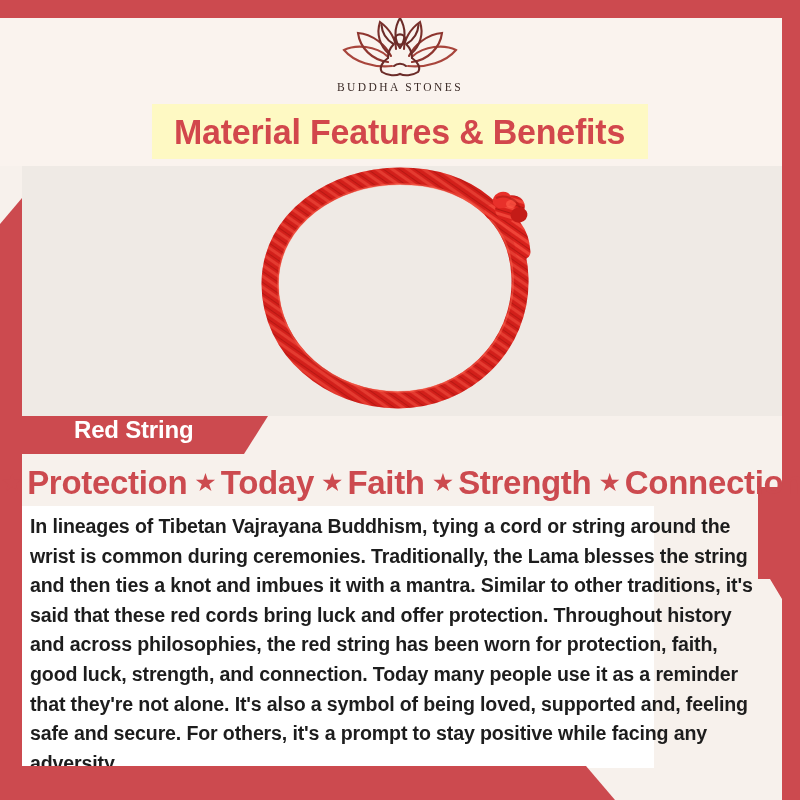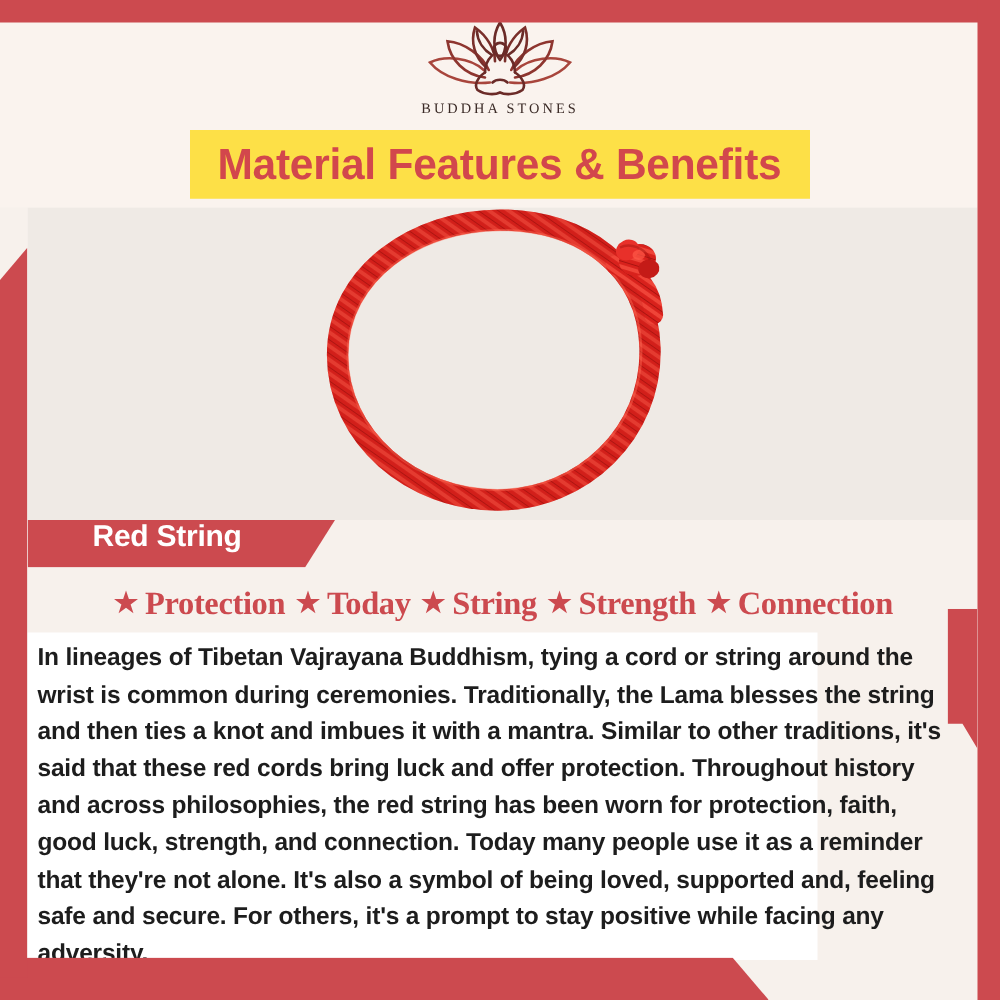--- a/index.html
+++ b/index.html
@@ -52,21 +52,21 @@
   .logo-mark{display:block;margin:0 auto;}
   .logo-text{
     font-family:"Liberation Serif", serif;
     font-size:11.5px;letter-spacing:2.4px;
     color:#3a2a26;margin-top:1px;font-weight:400;
   }
 
   
   .title-band{
     position:absolute;left:152px;top:104px;width:496px;height:55px;
-    background:#fde047;z-index:3;
+    background:#fef9c3;z-index:3;
     display:flex;align-items:center;justify-content:center;
   }
   .title-text{
     font-family:"Liberation Sans Narrow","Liberation Sans", sans-serif;
     font-weight:bold;font-size:35px;color:#d2474c;
     letter-spacing:-0.2px;white-space:nowrap;
     transform:scaleX(0.97);
   }
 
   
@@ -96,22 +96,22 @@
     z-index:6;display:flex;align-items:center;justify-content:center;
     gap:7px;
   }
   .benefit{
     display:flex;align-items:center;gap:4px;white-space:nowrap;
   }
   .benefit .star{
     color:#cc4a4f;font-size:25px;line-height:1;position:relative;top:-1px;
   }
   .benefit .blabel{
-    font-family:Liberation Serif, serif;
-    font-weight:bold;font-size:26px;color:#cc4a4f;letter-spacing:-0.3px;
+    font-family:Liberation Sans, sans-serif;
+    font-weight:bold;font-size:33px;color:#cc4a4f;letter-spacing:-0.3px;
   }
 
   
   .desc-panel{
     position:absolute;left:22px;top:506px;width:632px;height:262px;
     background:#ffffff;z-index:3;
   }
   .desc-text{
     position:absolute;left:8px;top:6px;width:740px;
     font-family:"Liberation Sans", sans-serif;
@@ -225,21 +225,21 @@
     <div class="benefit">
       <span class="star">★</span>
       <span class="blabel">Protection</span>
     </div>
     <div class="benefit">
       <span class="star">★</span>
       <span class="blabel">Today</span>
     </div>
     <div class="benefit">
       <span class="star">★</span>
-      <span class="blabel">String</span>
+      <span class="blabel">Faith</span>
     </div>
     <div class="benefit">
       <span class="star">★</span>
       <span class="blabel">Strength</span>
     </div>
     <div class="benefit">
       <span class="star">★</span>
       <span class="blabel">Connection</span>
     </div>
   </div>

